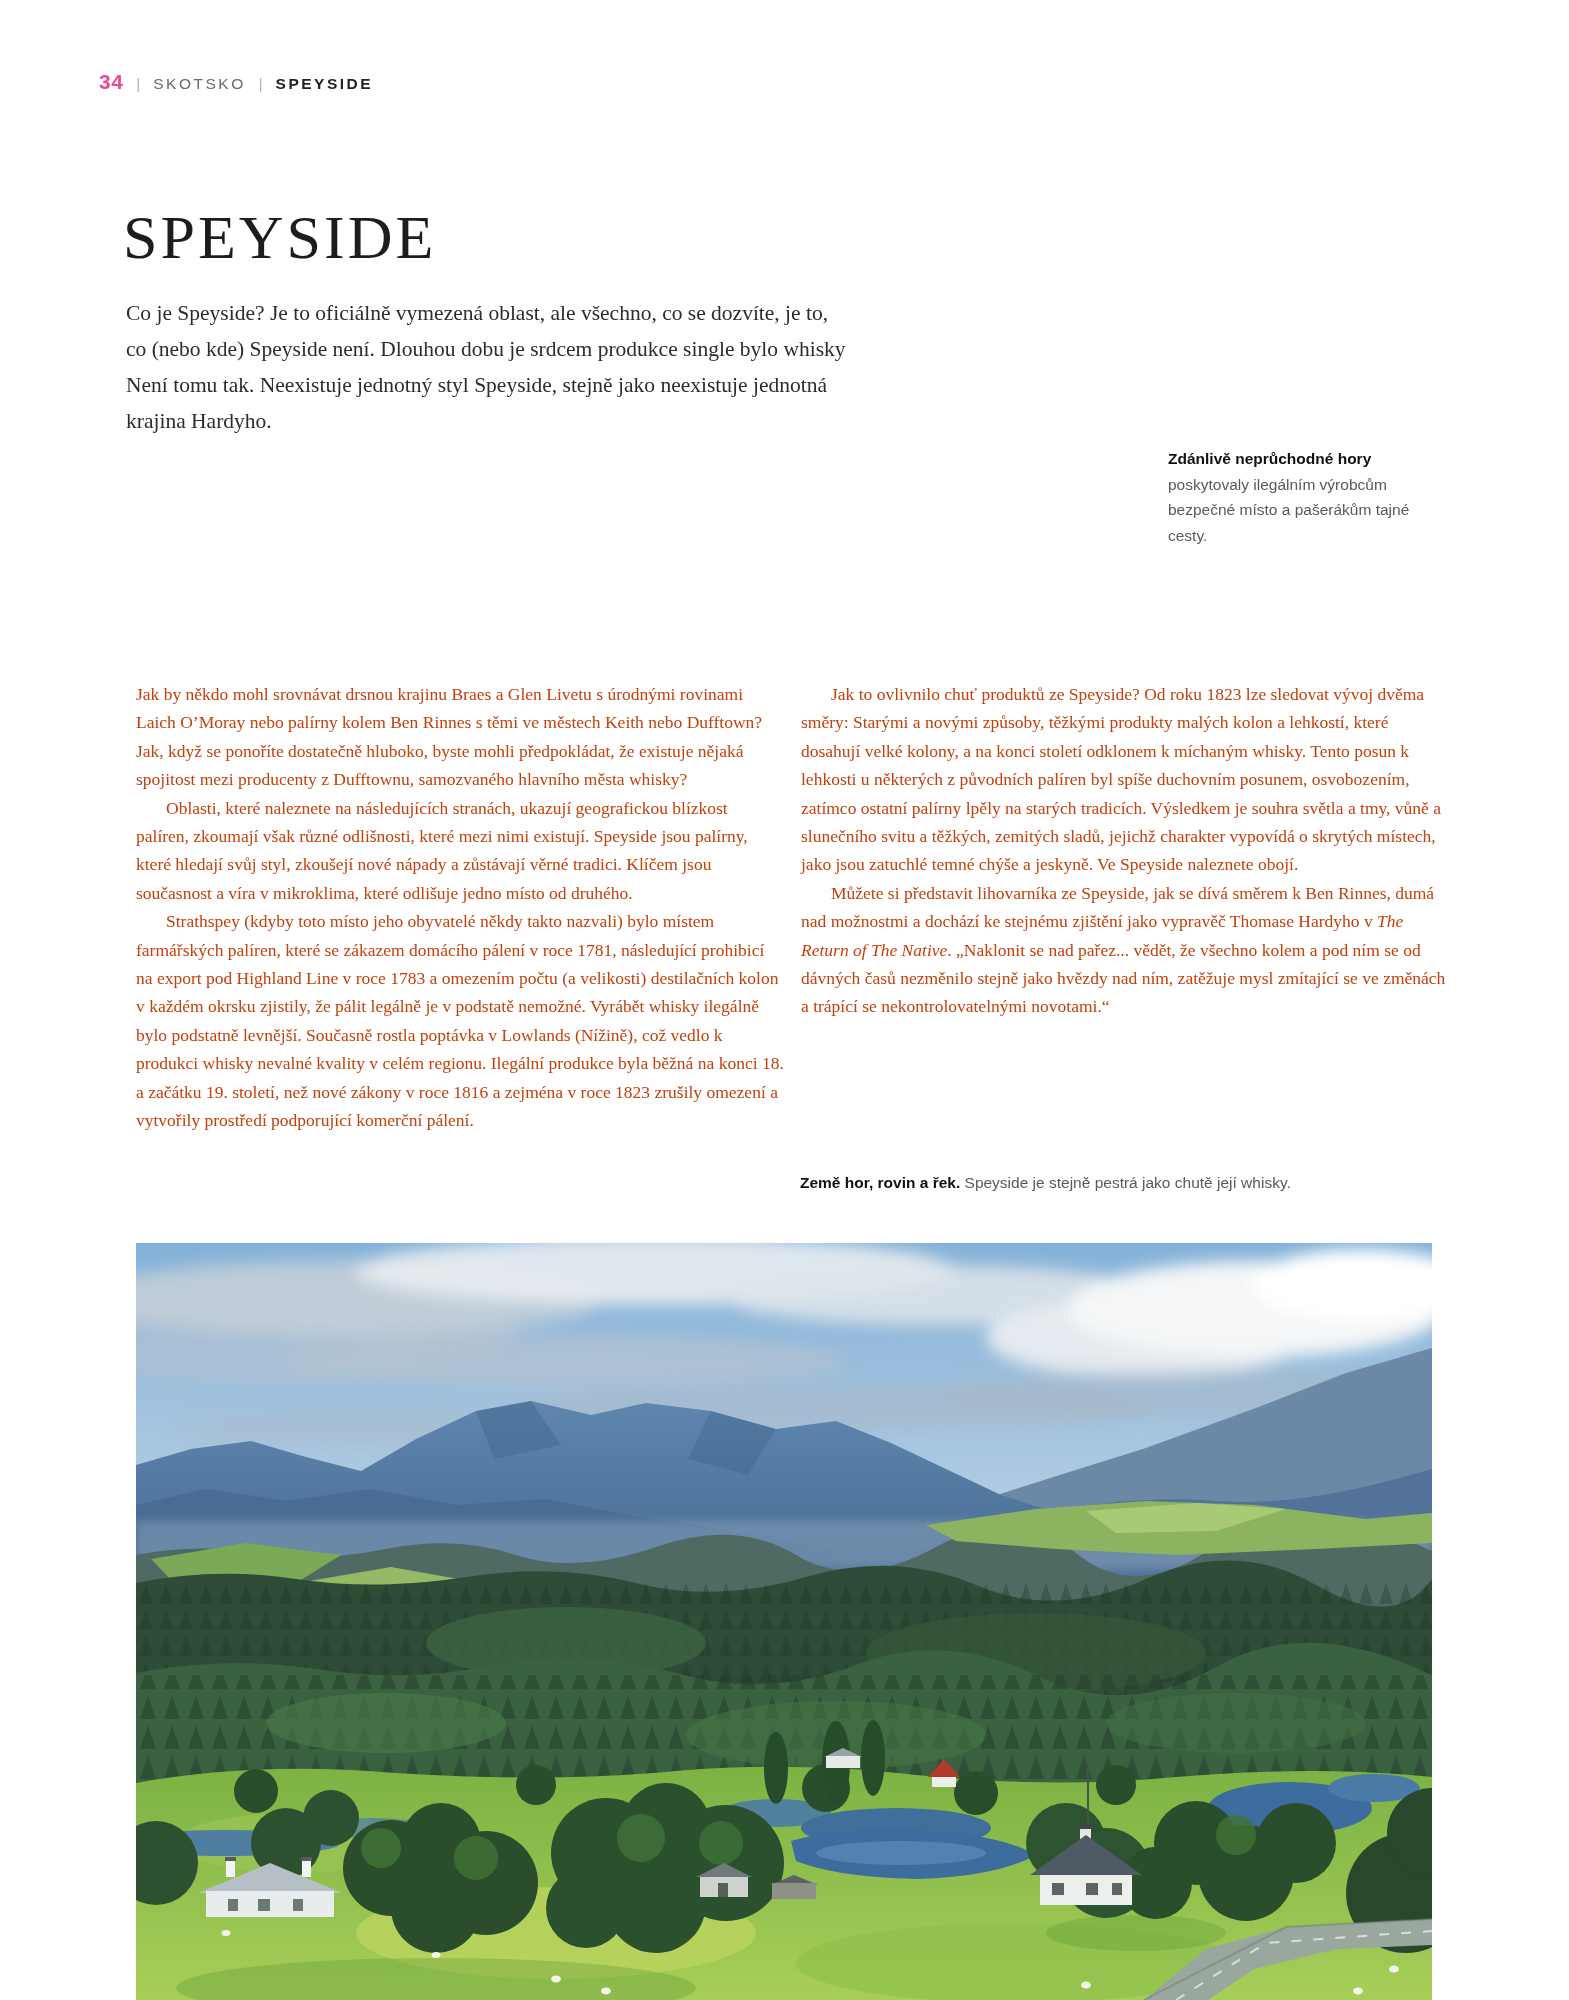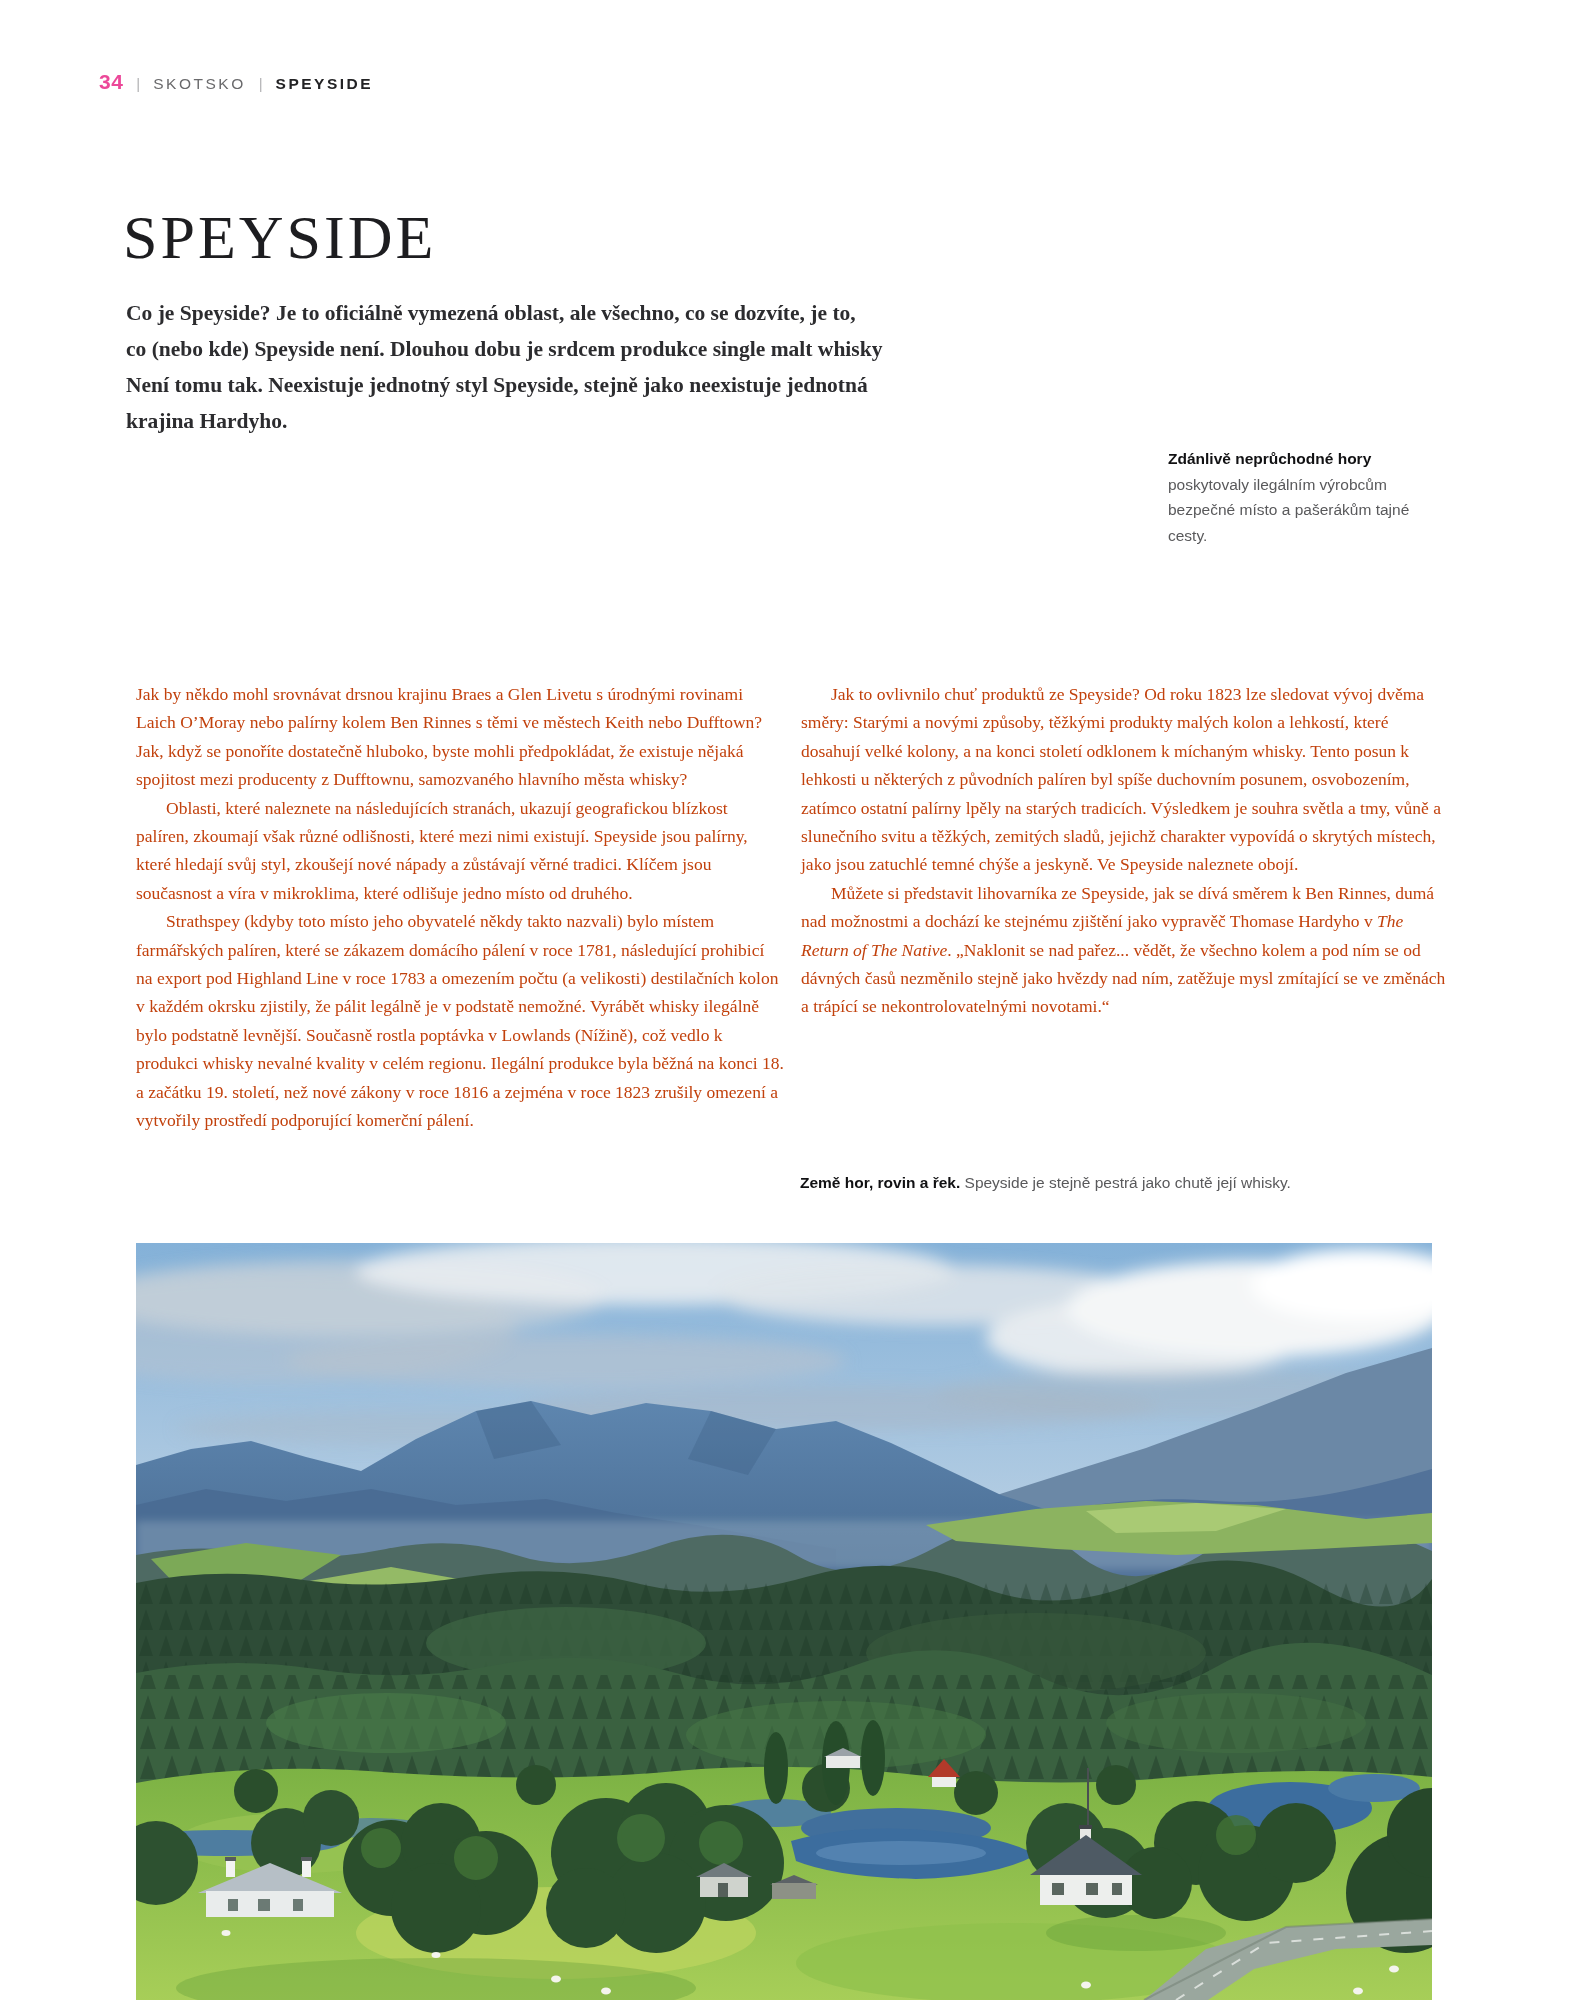--- a/index.html
+++ b/index.html
@@ -18,21 +18,21 @@
 
   
   .title {
     position:absolute; left:123px; top:206px; margin:0;
     font-family:"Liberation Serif", serif; font-weight:400;
     font-size:62px; line-height:1; letter-spacing:3px; color:#1d1d20;
   }
 
   
   .intro { position:absolute; left:126px; top:295px; font-family:"Liberation Serif", serif; font-size:21.5px; color:#2c2c2f; }
-  .intro-line { height:36px; line-height:36px; white-space:nowrap;font-weight:bold; }
+  .intro-line { height:36px; line-height:36px; white-space:nowrap; }
 
   
   .side-caption {
     position:absolute; left:1168px; top:399px; width:276px;
     font-size:15.5px; line-height:25.5px; color:#59595b;margin-top:47px;
   }
   .cap-bold { font-weight:700; color:#111113; }
 
   
   .col {
@@ -63,21 +63,21 @@
     <span class="sep">|</span>
     <span class="crumb region">SKOTSKO</span>
     <span class="sep">|</span>
     <span class="crumb section">SPEYSIDE</span>
   </header>
 
   <h1 class="title">SPEYSIDE</h1>
 
   <div class="intro">
     <div class="intro-line">Co je Speyside? Je to oficiálně vymezená oblast, ale všechno, co se dozvíte, je to,</div>
-    <div class="intro-line">co (nebo kde) Speyside není. Dlouhou dobu je srdcem produkce single malt whisky</div>
+    <div class="intro-line">co (nebo kde) Speyside není. Dlouhou dobu je srdcem produkce single bylo whisky</div>
     <div class="intro-line">Není tomu tak. Neexistuje jednotný styl Speyside, stejně jako neexistuje jednotná</div>
     <div class="intro-line">krajina Hardyho.</div>
   </div>
 
   <aside class="side-caption"><span class="cap-bold">Zdánlivě neprůchodné hory</span><span> poskytovaly ilegálním výrobcům bezpečné místo a pašerákům tajné cesty.</span></aside>
 
   <section class="col col-left">
     <p class="bp">Jak by někdo mohl srovnávat drsnou krajinu Braes a Glen Livetu s úrodnými rovinami Laich O’Moray nebo palírny kolem Ben Rinnes s těmi ve městech Keith nebo Dufftown? Jak, když se ponoříte dostatečně hluboko, byste mohli předpokládat, že existuje nějaká spojitost mezi producenty z Dufftownu, samozvaného hlavního města whisky?</p>
     <p class="bp indent">Oblasti, které naleznete na následujících stranách, ukazují geografickou blízkost palíren, zkoumají však různé odlišnosti, které mezi nimi existují. Speyside jsou palírny, které hledají svůj styl, zkoušejí nové nápady a zůstávají věrné tradici. Klíčem jsou současnost a víra v mikroklima, které odlišuje jedno místo od druhého.</p>
     <p class="bp indent">Strathspey (kdyby toto místo jeho obyvatelé někdy takto nazvali) bylo místem farmářských palíren, které se zákazem domácího pálení v roce 1781, následující prohibicí na export pod Highland Line v roce 1783 a omezením počtu (a velikosti) destilačních kolon v každém okrsku zjistily, že pálit legálně je v podstatě nemožné. Vyrábět whisky ilegálně bylo podstatně levnější. Současně rostla poptávka v Lowlands (Nížině), což vedlo k produkci whisky nevalné kvality v celém regionu. Ilegální produkce byla běžná na konci 18. a začátku 19. století, než nové zákony v roce 1816 a zejména v roce 1823 zrušily omezení a vytvořily prostředí podporující komerční pálení.</p>

